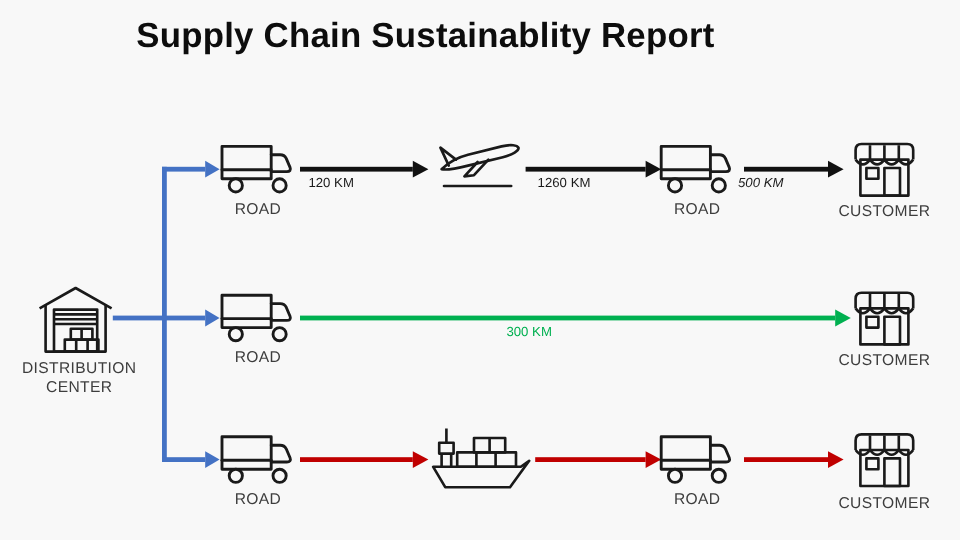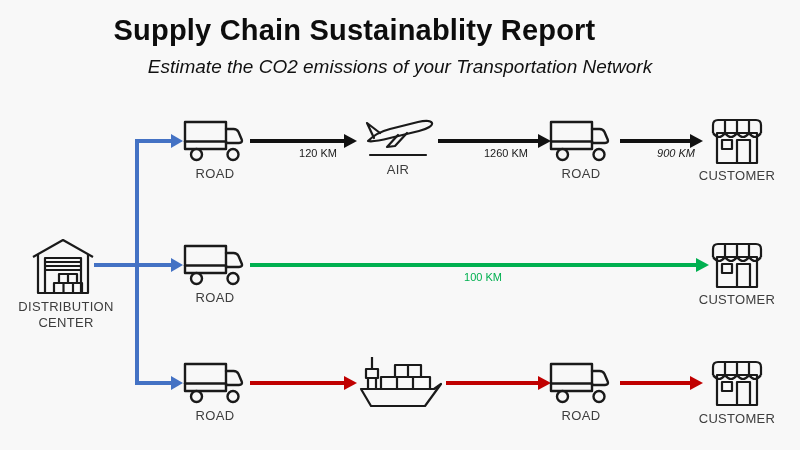--- a/index.html
+++ b/index.html
@@ -13,21 +13,21 @@
   .node-label{position:absolute;width:100px;text-align:center;font-size:13px;
               color:#3d3d3d;letter-spacing:.3px;line-height:1.25;}
   .edge{position:absolute;height:4px;}
   .edge.black{background:#111;} .edge.blue{background:#4472C4;}
   .edge.green{background:#00B050;} .edge.red{background:#C00000;}
   .vline{position:absolute;width:4px;background:#4472C4;}
   .ah{position:absolute;width:0;height:0;border-top:7px solid transparent;
       border-bottom:7px solid transparent;}
   .ah.black{border-left:13px solid #111;} .ah.blue{border-left:12px solid #4472C4;}
   .ah.green{border-left:13px solid #00B050;} .ah.red{border-left:13px solid #C00000;}
-  .km{position:absolute;width:80px;text-align:right;font-size:11px;color:#1a1a1a;}
+  .km{position:absolute;width:80px;text-align:left;font-size:11px;color:#1a1a1a;}
   .km.green-t{color:#00B050;}
   .km.italic{font-style:italic;}
 </style>
 </head>
 <body>
 
 <svg width="0" height="0" style="position:absolute">
   <defs>
     <symbol id="sym-truck" viewBox="0 0 64 48">
       <g fill="none" stroke="#1a1a1a" stroke-width="2.4" stroke-linejoin="round" stroke-linecap="round">
@@ -86,21 +86,20 @@
         <line x1="32.5" y1="47" x2="32.5" y2="57"></line>
         <line x1="42" y1="47" x2="42" y2="57"></line>
       </g>
     </symbol>
   </defs>
 </svg>
 
 <div class="stage">
 
   <div class="title">Supply Chain Sustainablity Report</div>
-  <div class="subtitle">Estimate the CO2 emissions of your Transportation Network</div>
 
   <div class="vline" style="left:135px;top:139px;height:246px"></div>
   <div class="edge blue" style="left:135px;top:139px;width:36px"></div>
   <div class="ah blue" style="left:171px;top:134px"></div>
   <div class="edge blue" style="left:94px;top:263px;width:77px"></div>
   <div class="ah blue" style="left:171px;top:258px"></div>
   <div class="edge blue" style="left:135px;top:381px;width:36px"></div>
   <div class="ah blue" style="left:171px;top:376px"></div>
 
   <svg class="icon" style="left:31px;top:236px" width="64" height="60">
@@ -111,43 +110,42 @@
   <svg class="icon" style="left:183px;top:118px" width="64" height="48">
       <use href="#sym-truck"></use>
     </svg>
   <div class="node-label" style="left:165px;top:166px">ROAD</div>
   <div class="edge black" style="left:250px;top:139px;width:94px"></div>
   <div class="ah black" style="left:344px;top:134px"></div>
   <div class="km" style="left:257px;top:147px">120 KM</div>
   <svg class="icon" style="left:360px;top:114px" width="76" height="44">
       <use href="#sym-plane"></use>
     </svg>
-  <div class="node-label" style="left:348px;top:162px">AIR</div>
   <div class="edge black" style="left:438px;top:139px;width:100px"></div>
   <div class="ah black" style="left:538px;top:134px"></div>
   <div class="km" style="left:448px;top:147px">1260 KM</div>
   <svg class="icon" style="left:549px;top:118px" width="64" height="48">
       <use href="#sym-truck"></use>
     </svg>
   <div class="node-label" style="left:531px;top:166px">ROAD</div>
   <div class="edge black" style="left:620px;top:139px;width:70px"></div>
   <div class="ah black" style="left:690px;top:134px"></div>
-  <div class="km italic" style="left:615px;top:147px">900 KM</div>
+  <div class="km italic" style="left:615px;top:147px">500 KM</div>
   <svg class="icon" style="left:707px;top:114px" width="60" height="52">
       <use href="#sym-store"></use>
     </svg>
   <div class="node-label" style="left:687px;top:168px">CUSTOMER</div>
 
   <svg class="icon" style="left:183px;top:242px" width="64" height="48">
       <use href="#sym-truck"></use>
     </svg>
   <div class="node-label" style="left:165px;top:290px">ROAD</div>
   <div class="edge green" style="left:250px;top:263px;width:446px"></div>
   <div class="ah green" style="left:696px;top:258px"></div>
-  <div class="km green-t" style="left:422px;top:271px">100 KM</div>
+  <div class="km green-t" style="left:422px;top:271px">300 KM</div>
   <svg class="icon" style="left:707px;top:238px" width="60" height="52">
       <use href="#sym-store"></use>
     </svg>
   <div class="node-label" style="left:687px;top:292px">CUSTOMER</div>
 
   <svg class="icon" style="left:183px;top:360px" width="64" height="48">
       <use href="#sym-truck"></use>
     </svg>
   <div class="node-label" style="left:165px;top:408px">ROAD</div>
   <div class="edge red" style="left:250px;top:381px;width:94px"></div>

